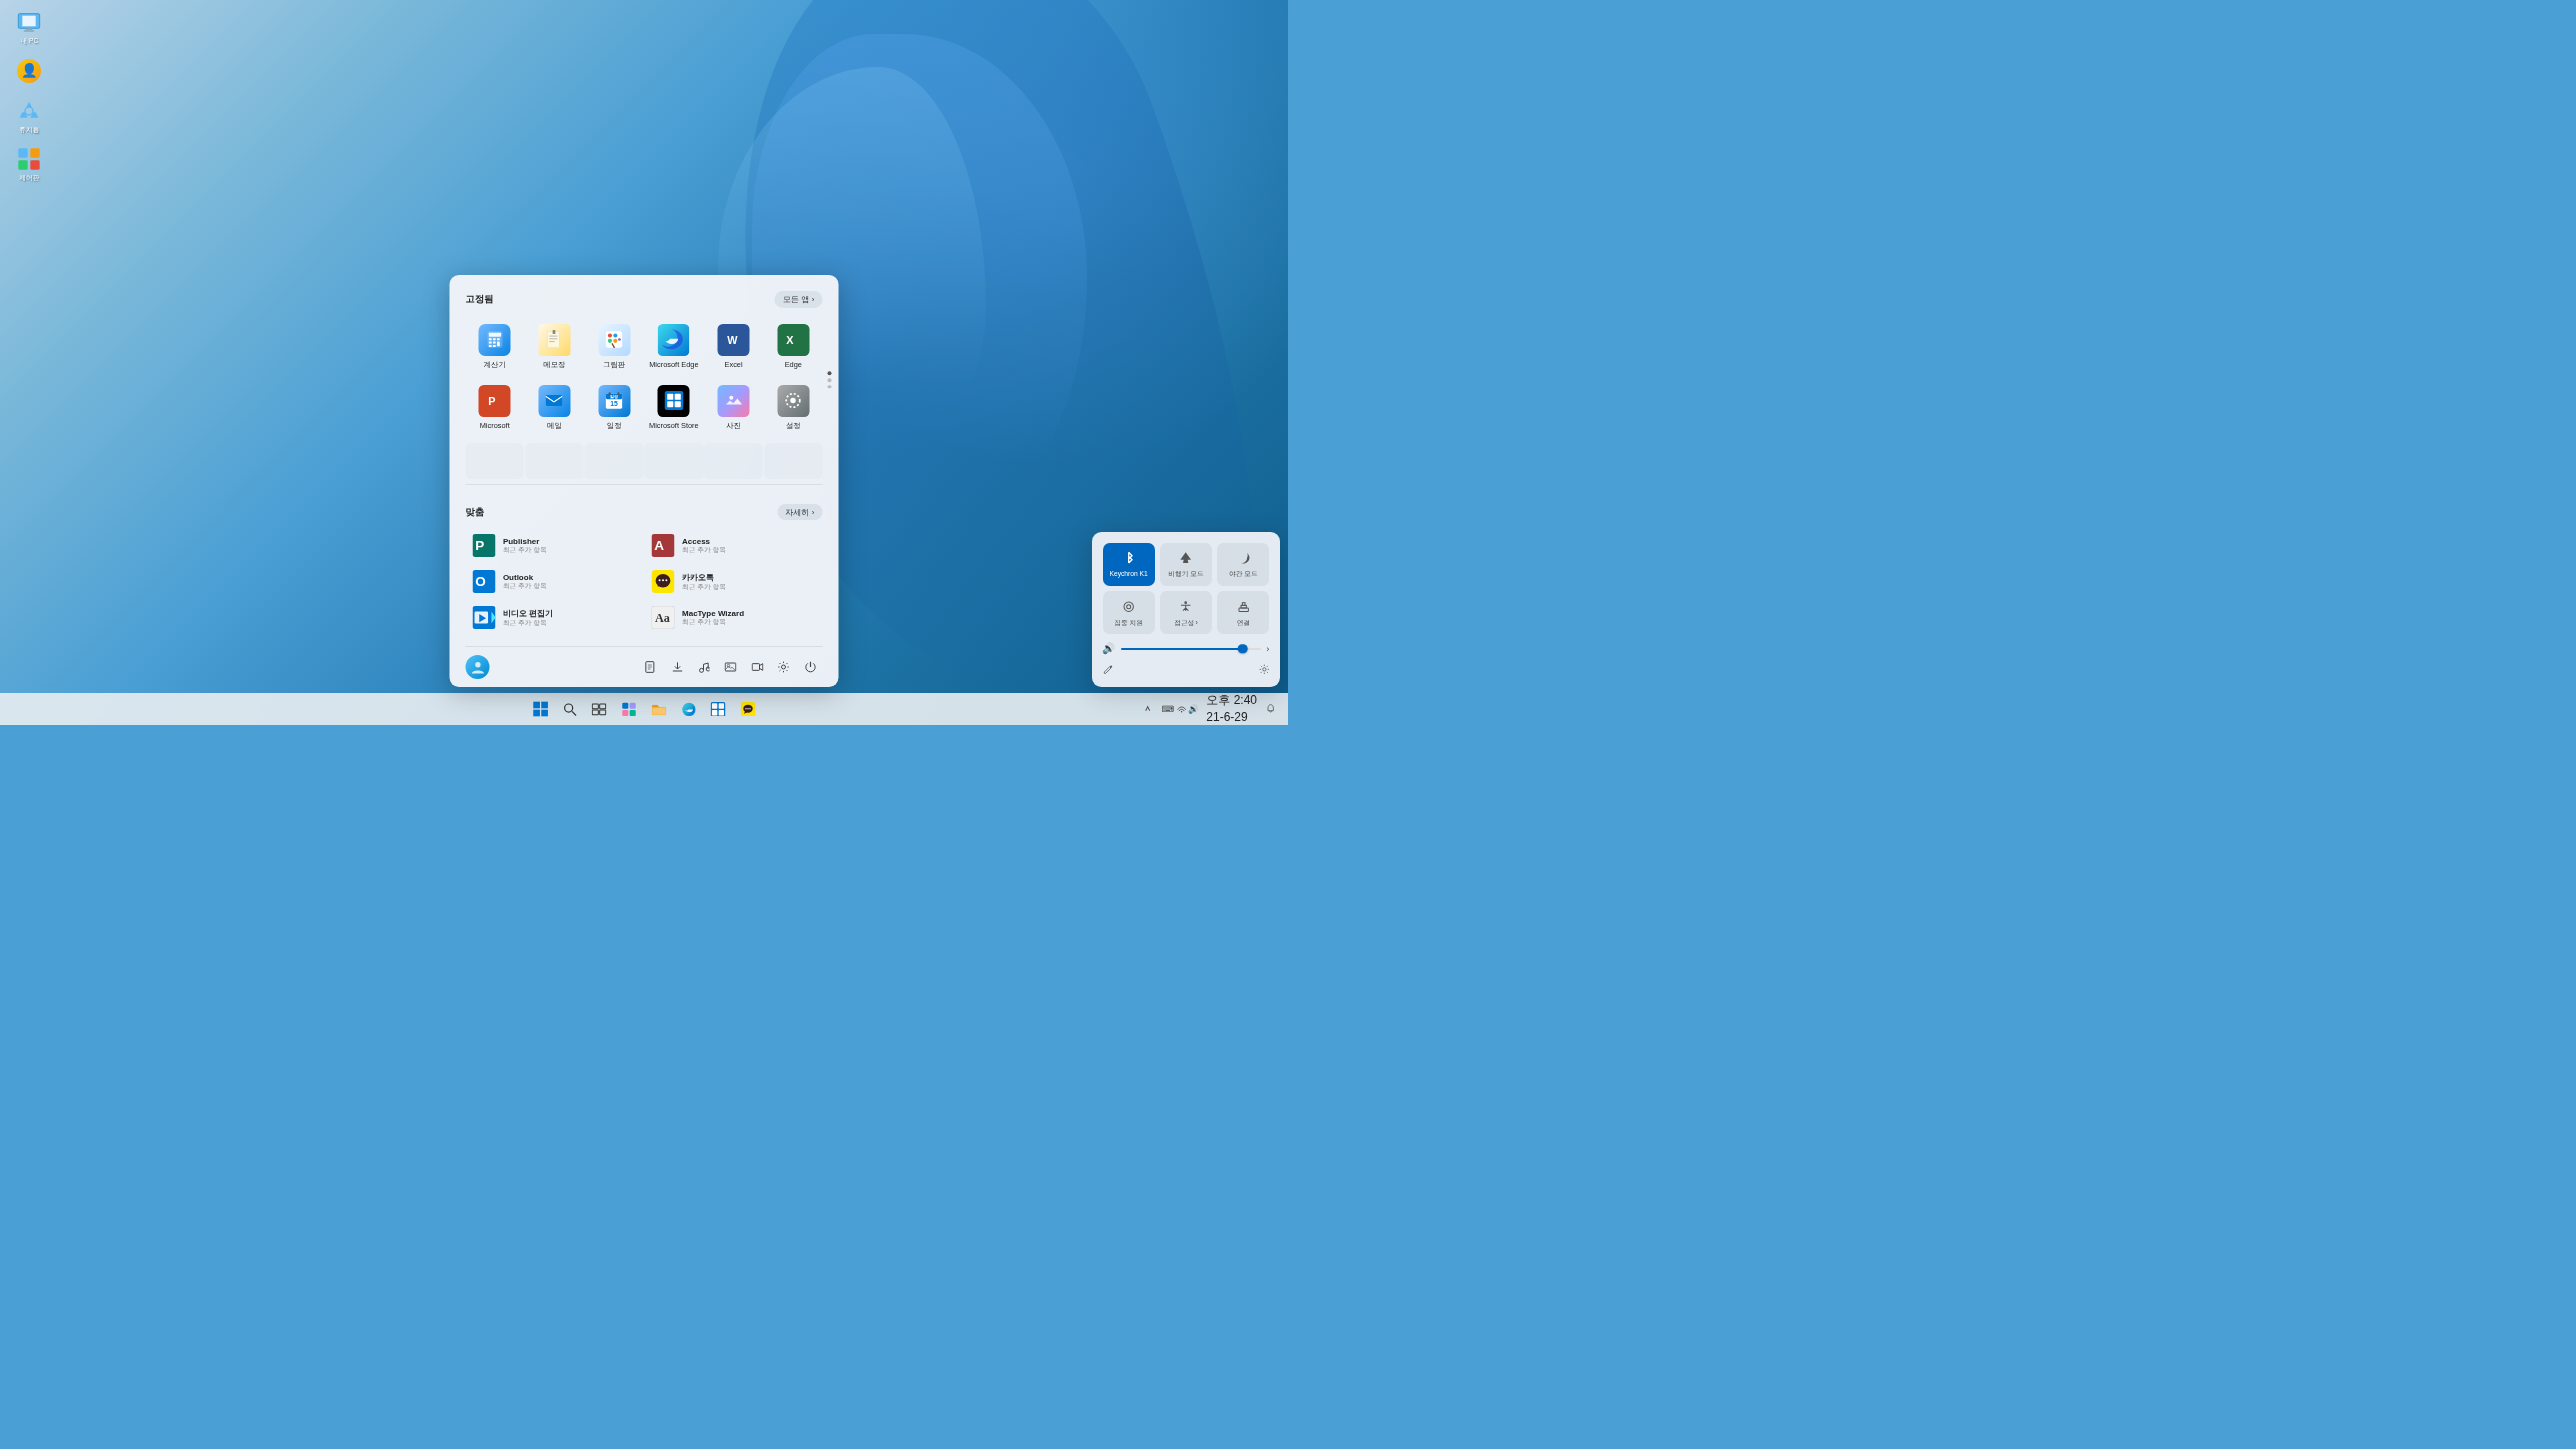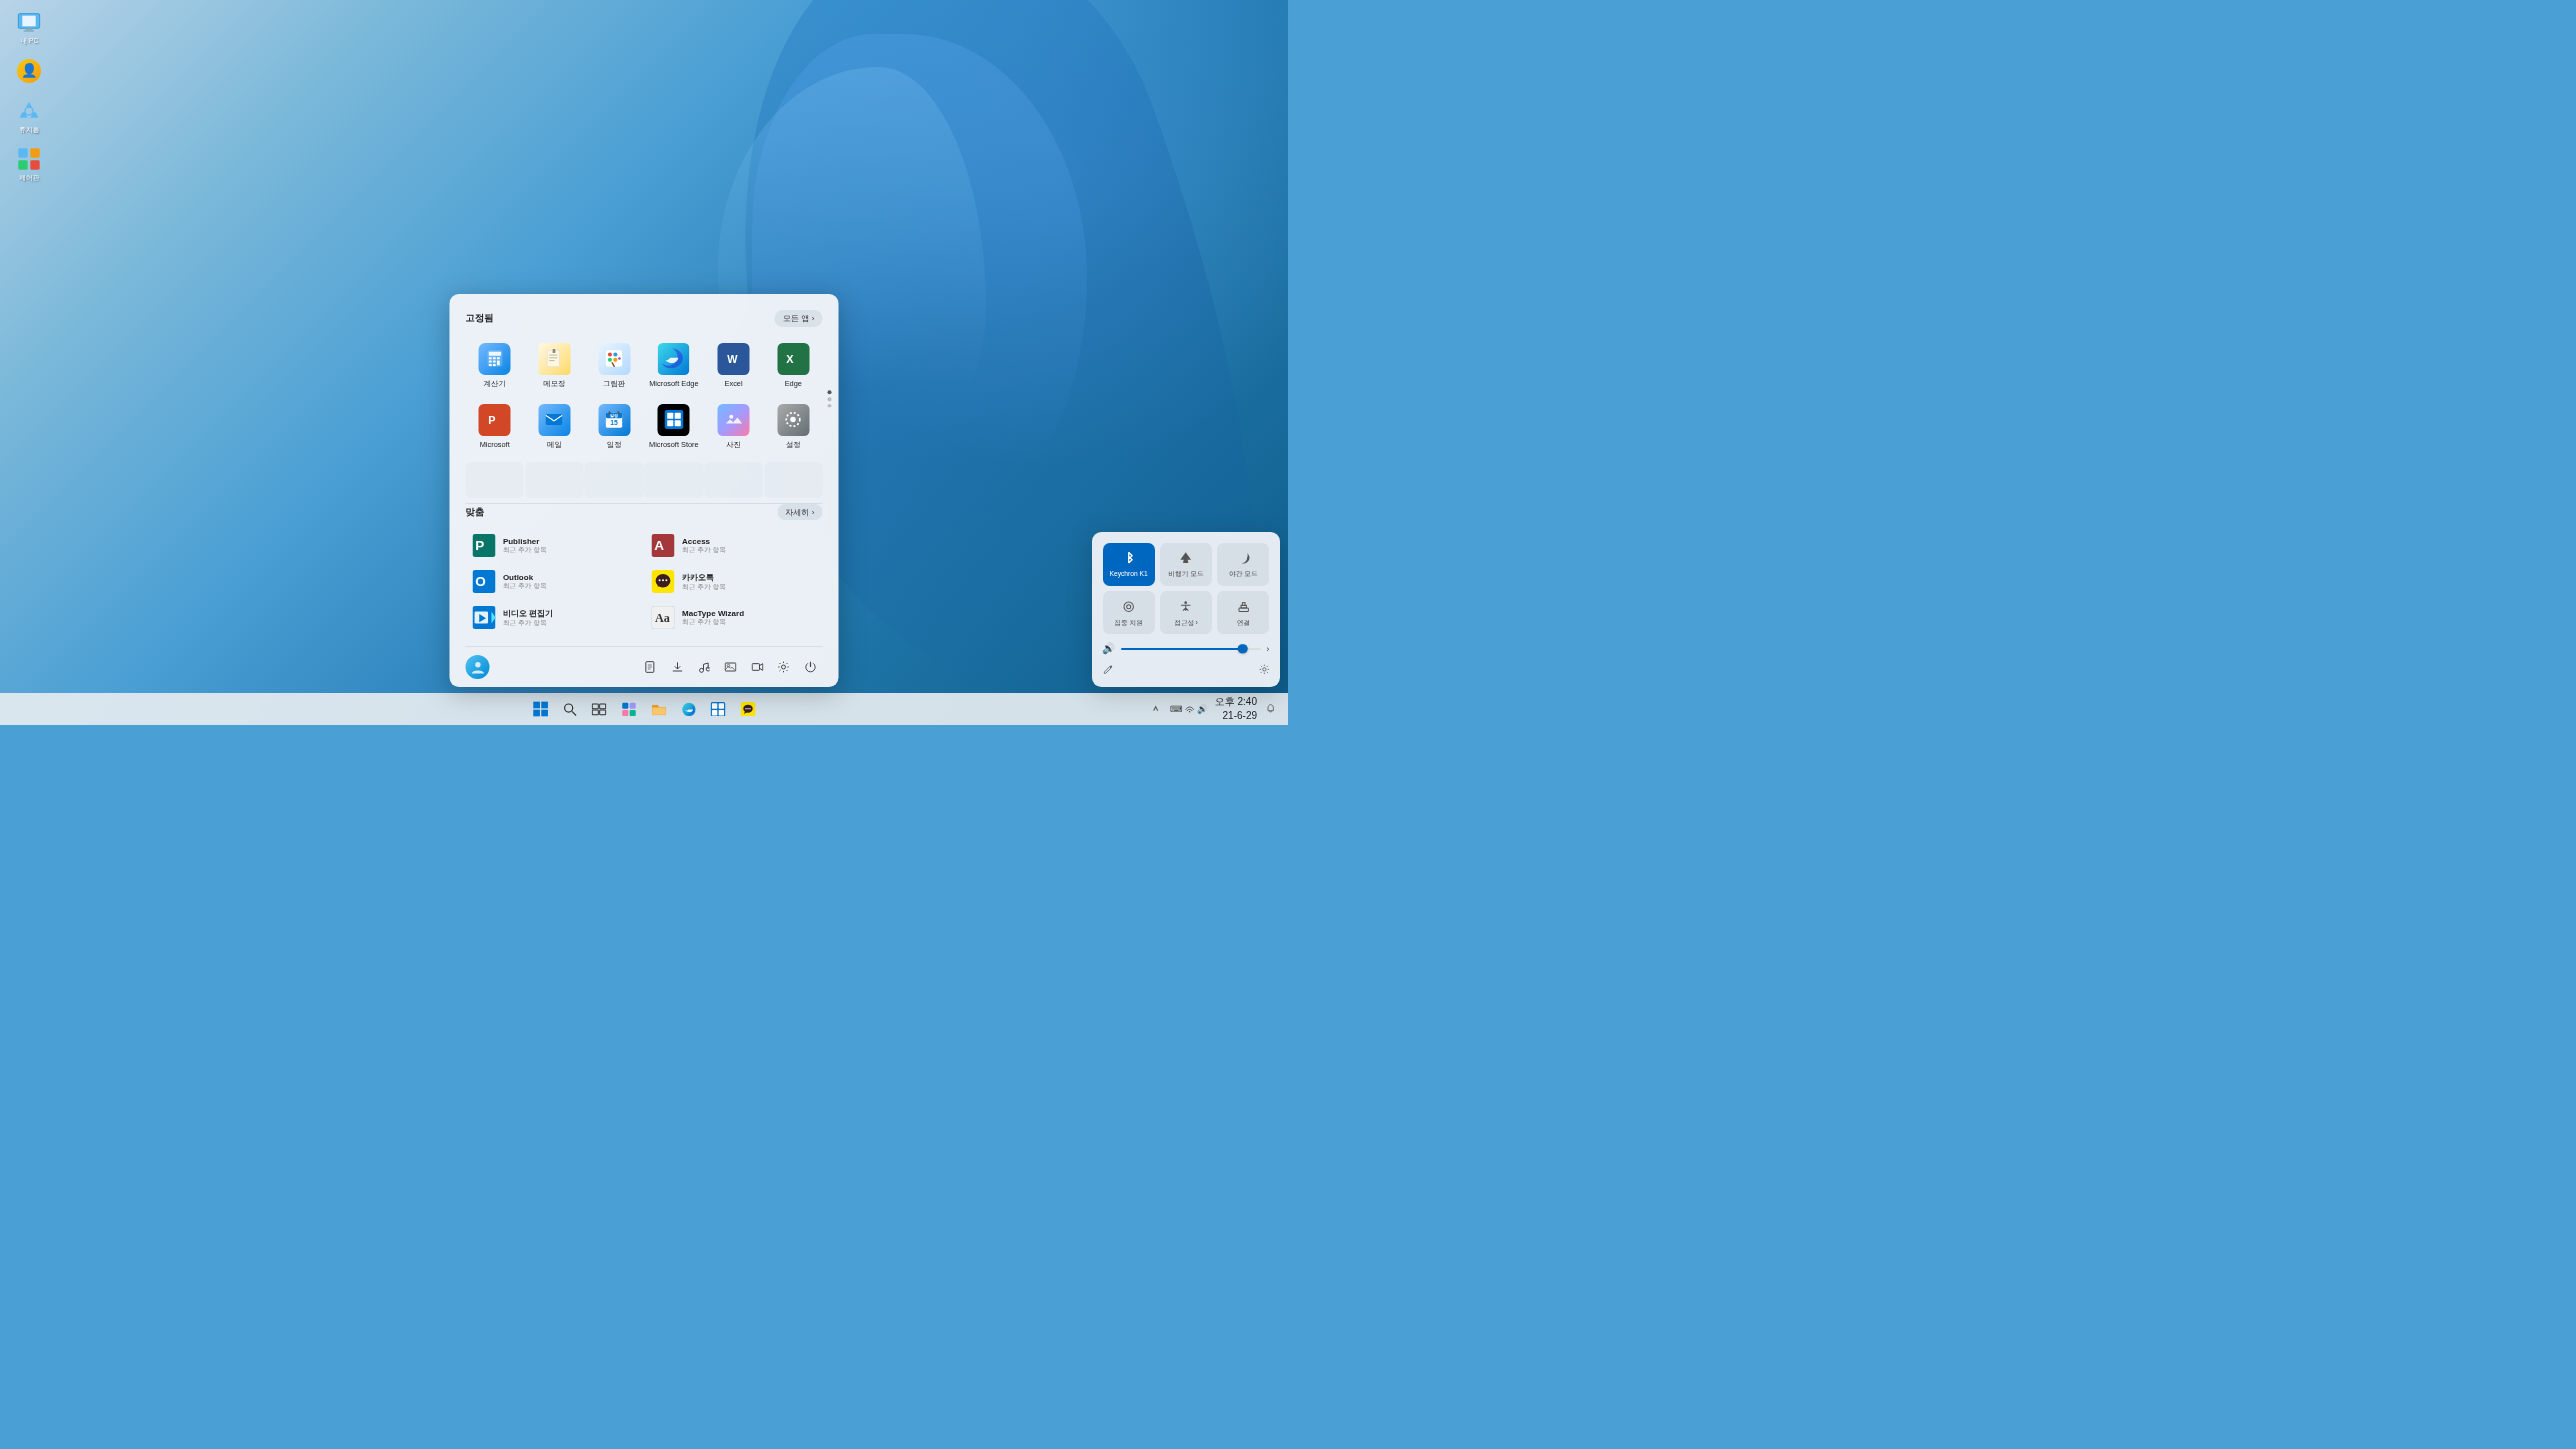--- a/index.html
+++ b/index.html
@@ -95,22 +95,22 @@
     }
 
     .taskbar-right {
       display: flex;
       align-items: center;
       gap: 4px;
       margin-left: auto;
     }
 
     .taskbar-time {
-      font-size: 10px;
-      text-align: right;
+      font-size: 12px;
+      text-align: left;
       line-height: 1.4;
       color: #222;
     }
 
     
     .start-menu {
       position: absolute;
       bottom: 38px;
       left: 50%;
       transform: translateX(-50%);
@@ -184,21 +184,21 @@
 
     .pinned-label {
       font-size: 7.4px;
       color: #222;
       text-align: center;
     }
 
     
     .recommended-section {
       border-top: 0.7px solid rgba(0,0,0,0.08);
-      padding: 0 0 0 0;
+      padding: 19px 0 0 0;
     }
 
     .recommended-header {
       display: flex;
       align-items: center;
       justify-content: space-between;
       margin-bottom: 8px;
     }
 
     .detail-btn {

